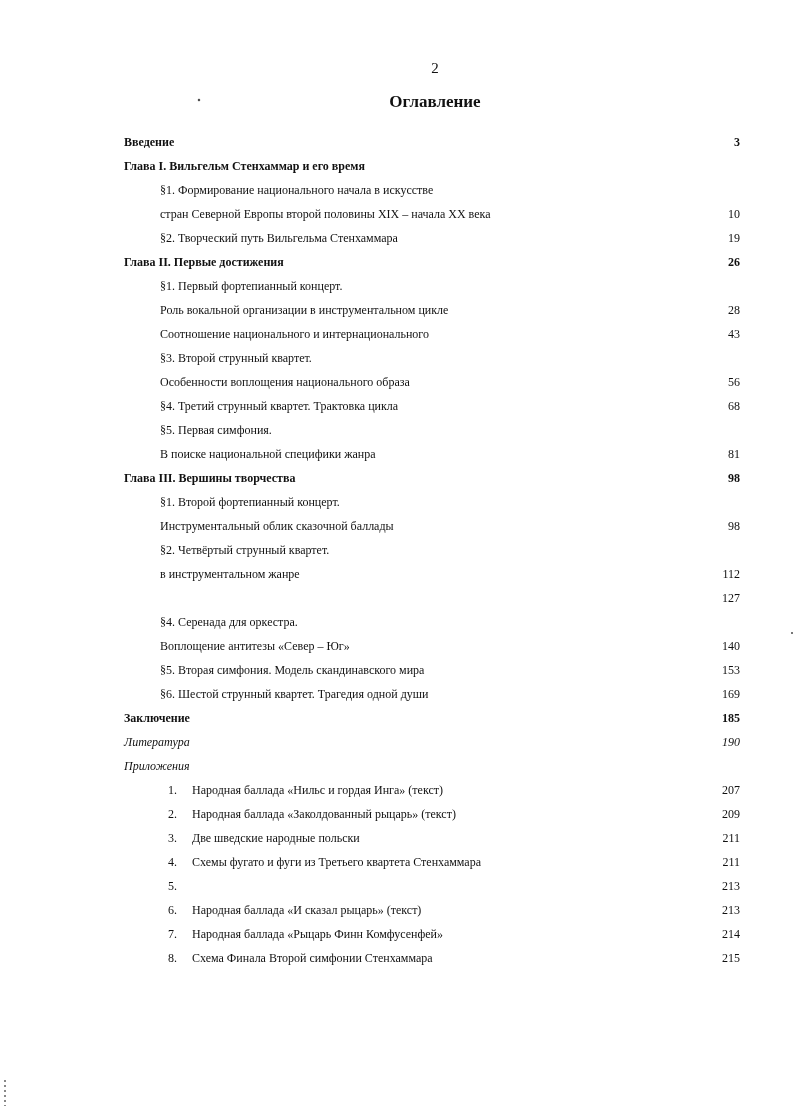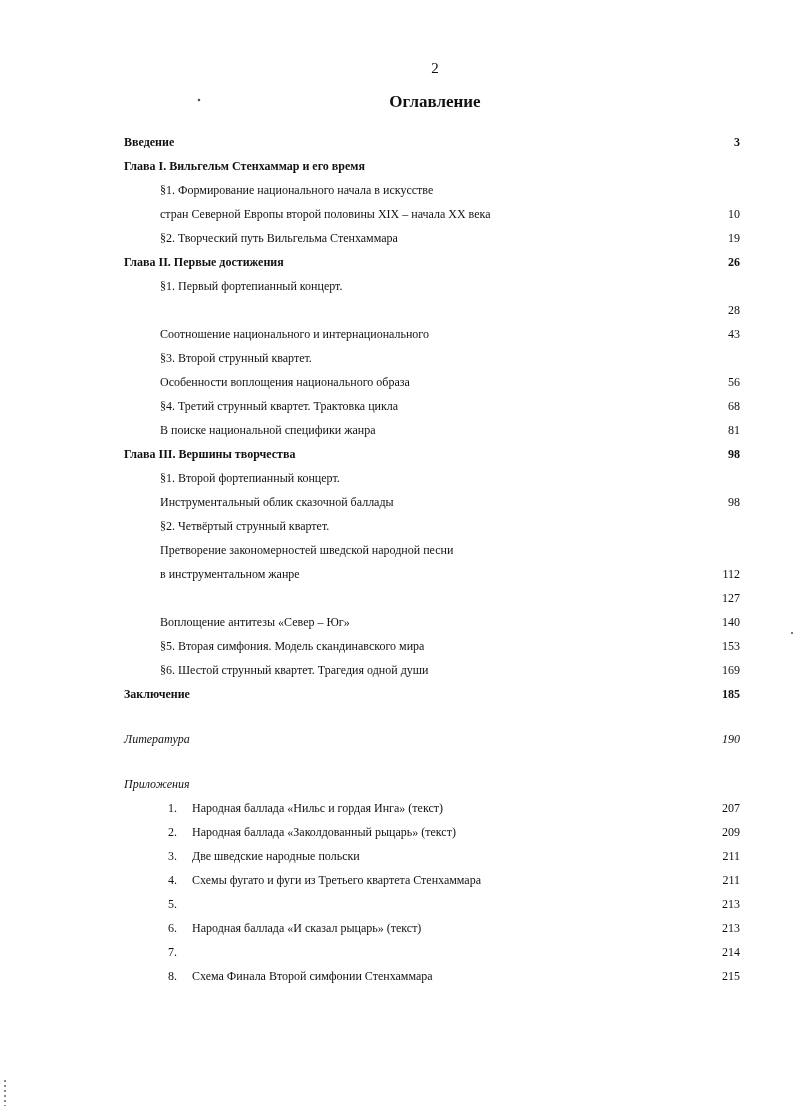--- a/index.html
+++ b/index.html
@@ -58,21 +58,21 @@
     .row.l1 .text { left: 36px; }
     .row.l2 .text { left: 48px; }
     .row.l2 .num { position: absolute; left: 44px; }
     .row.l2 .text.after-num { left: 68px; }
     .row .page {
       position: absolute;
       right: 0;
       text-align: right;
     }
     .row.bold { font-weight: bold; }
-    .row.italic { font-style: italic; margin-top: 21px; }
+    .row.italic { font-style: italic; }
     .margin-mark {
       position: absolute;
       left: 4px;
       top: 1080px;
       width: 2px;
       height: 26px;
       background: repeating-linear-gradient(to bottom, #888 0 2px, transparent 2px 5px);
     }
     .side-dot {
       position: absolute;
@@ -114,68 +114,73 @@
     </div>
   <div class="row bold">
       <span class="text">Глава II. Первые достижения</span>
       <span class="page">26</span>
     </div>
   <div class="row l1">
       <span class="text">§1. Первый фортепианный концерт.</span>
       <span class="page"></span>
     </div>
   <div class="row l1">
+      <span class="text">Роль вокальной организации в инструментальном цикле</span>
       <span class="page">28</span>
     </div>
   <div class="row l1">
       <span class="text">Соотношение национального и интернационального</span>
       <span class="page">43</span>
     </div>
   <div class="row l1">
       <span class="text">§3. Второй струнный квартет.</span>
       <span class="page"></span>
     </div>
   <div class="row l1">
       <span class="text">Особенности воплощения национального образа</span>
       <span class="page">56</span>
     </div>
   <div class="row l1">
       <span class="text">§4. Третий струнный квартет. Трактовка цикла</span>
       <span class="page">68</span>
     </div>
   <div class="row l1">
+      <span class="text">§5. Первая симфония.</span>
+      <span class="page"></span>
+    </div>
+  <div class="row l1">
       <span class="text">В поиске национальной специфики жанра</span>
       <span class="page">81</span>
     </div>
   <div class="row bold">
       <span class="text">Глава III. Вершины творчества</span>
       <span class="page">98</span>
     </div>
   <div class="row l1">
       <span class="text">§1. Второй фортепианный концерт.</span>
       <span class="page"></span>
     </div>
   <div class="row l1">
       <span class="text">Инструментальный облик сказочной баллады</span>
       <span class="page">98</span>
     </div>
   <div class="row l1">
       <span class="text">§2. Четвёртый струнный квартет.</span>
       <span class="page"></span>
     </div>
   <div class="row l1">
-      <span class="text">Претворение закономерностей шведской народной песни</span>
-      <span class="page"></span>
-    </div>
-  <div class="row l1">
       <span class="text">в инструментальном жанре</span>
       <span class="page">112</span>
     </div>
   <div class="row l1">
       <span class="page">127</span>
+    </div>
+  <div class="row l1">
+      <span class="text">§4. Серенада для оркестра.</span>
+      <span class="page"></span>
     </div>
   <div class="row l1">
       <span class="text">Воплощение антитезы «Север – Юг»</span>
       <span class="page">140</span>
     </div>
   <div class="row l1">
       <span class="text">§5. Вторая симфония. Модель скандинавского мира</span>
       <span class="page">153</span>
     </div>
   <div class="row l1">
@@ -219,20 +224,21 @@
       <span class="num">5.</span>
       <span class="page">213</span>
     </div>
   <div class="row l2">
       <span class="num">6.</span>
       <span class="text after-num">Народная баллада «И сказал рыцарь» (текст)</span>
       <span class="page">213</span>
     </div>
   <div class="row l2">
       <span class="num">7.</span>
+      <span class="text after-num">Народная баллада «Рыцарь Финн Комфусенфей»</span>
       <span class="page">214</span>
     </div>
   <div class="row l2">
       <span class="num">8.</span>
       <span class="text after-num">Схема Финала Второй симфонии Стенхаммара</span>
       <span class="page">215</span>
     </div>
 </div>
 
 <div class="margin-mark"></div>

